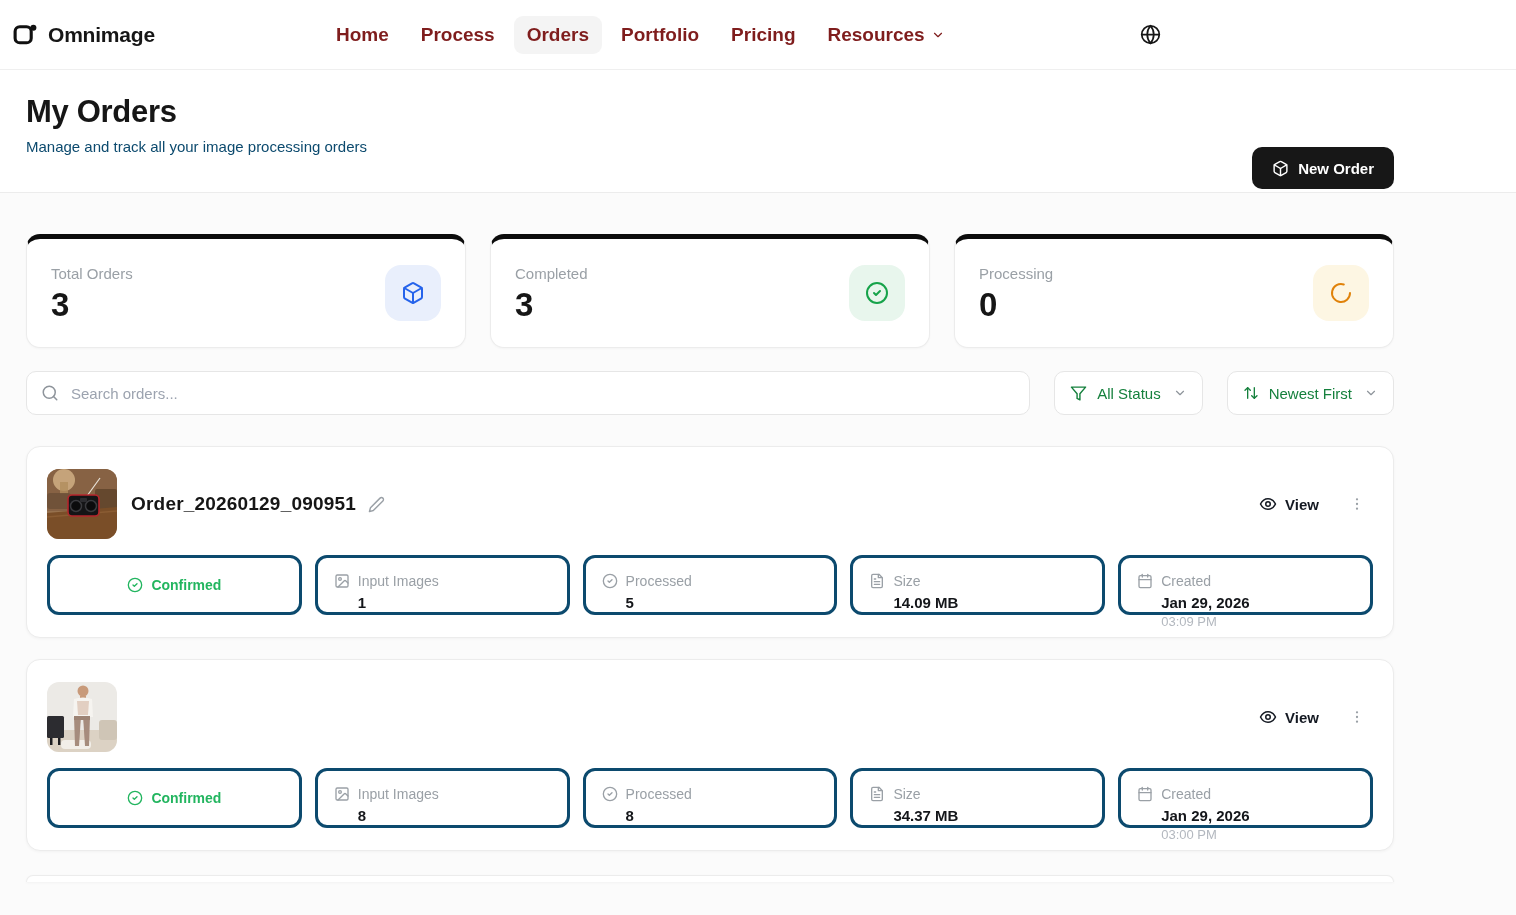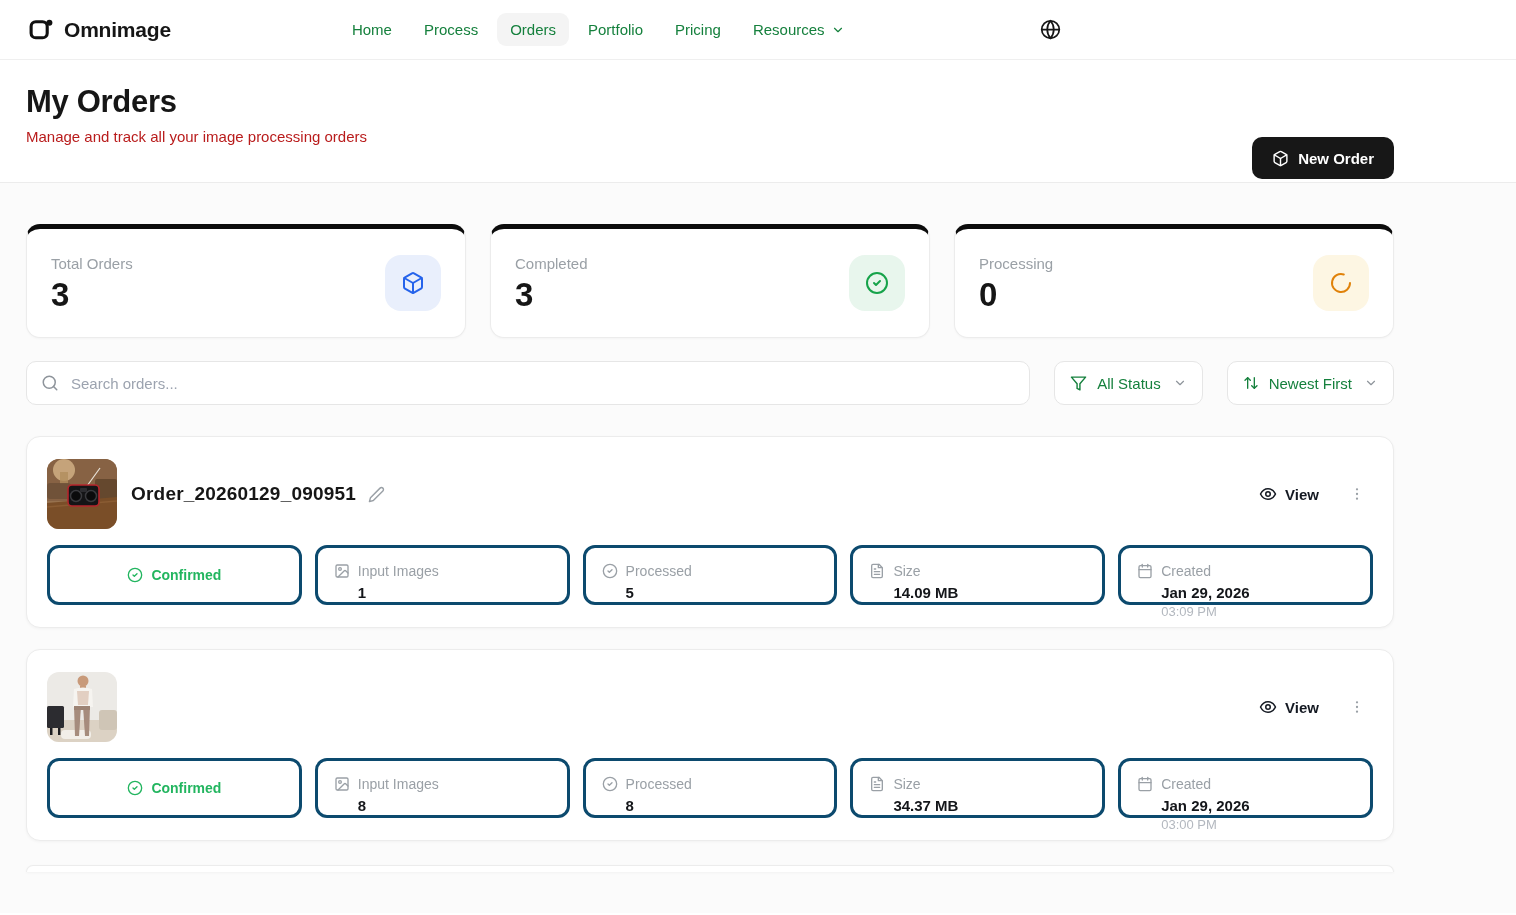--- a/index.html
+++ b/index.html
@@ -3,34 +3,34 @@
 <meta charset="utf-8">
 <style>
   * { margin:0; padding:0; box-sizing:border-box; }
   html,body { width:1516px; height:915px; overflow:hidden; background:#fff;
     font-family:"Liberation Sans","DejaVu Sans",sans-serif; color:#161616; }
 
   svg { display:block; }
   .ic { stroke:currentColor; fill:none; stroke-width:2; stroke-linecap:round; stroke-linejoin:round; }
 
   
-  .topnav { height:60px; display:flex; align-items:center; padding:0 28px;
+  .topnav { height:70px; display:flex; align-items:center; padding:0 12px;
     background:#fff; border-bottom:1px solid #efefef; }
   .brand { display:flex; align-items:center; gap:9px; }
   .brand-name { font-size:21px; font-weight:700; letter-spacing:-0.2px; }
   .nav-links { display:flex; align-items:center; gap:6px; list-style:none; margin-left:168px; }
-  .nav-link { font-size:15px; color:#15803d; padding:8px 13px; border-radius:9px; cursor:pointer;
-    display:flex; align-items:center; gap:6px; white-space:nowrap; }
+  .nav-link { font-size:19px; color:#7f1d1d; padding:8px 13px; border-radius:9px; cursor:pointer;
+    display:flex; align-items:center; gap:6px; white-space:nowrap;font-weight:bold; }
   .nav-link.active { background:#f4f4f4; }
   .globe-btn { margin-left:182px; cursor:pointer; color:#161616; }
 
   
   .page-header { height:123px; position:relative; border-bottom:1px solid #ececec; background:#fff; }
   .page-title { position:absolute; left:26px; top:24px; font-size:31px; font-weight:700; letter-spacing:-0.3px; }
-  .page-subtitle { position:absolute; left:26px; top:68px; font-size:15px; color:#b91c1c; }
+  .page-subtitle { position:absolute; left:26px; top:68px; font-size:15px; color:#0c4a6e; }
   .new-order-btn { position:absolute; right:122px; top:46px; height:42px; padding:0 20px;
     background:#171717; color:#fff; border:none; border-radius:10px; font-size:15px; font-weight:600;
     display:flex; align-items:center; gap:9px; cursor:pointer;
     font-family:"Liberation Sans","DejaVu Sans",sans-serif;margin-top:31px; }
 
   
   .content { background:#fbfbfb; height:730px; }
   .container { width:1368px; margin-left:26px; }
 
   .stats-row { display:grid; grid-template-columns:1fr 1fr 1fr; gap:24px; padding-top:41px; }

